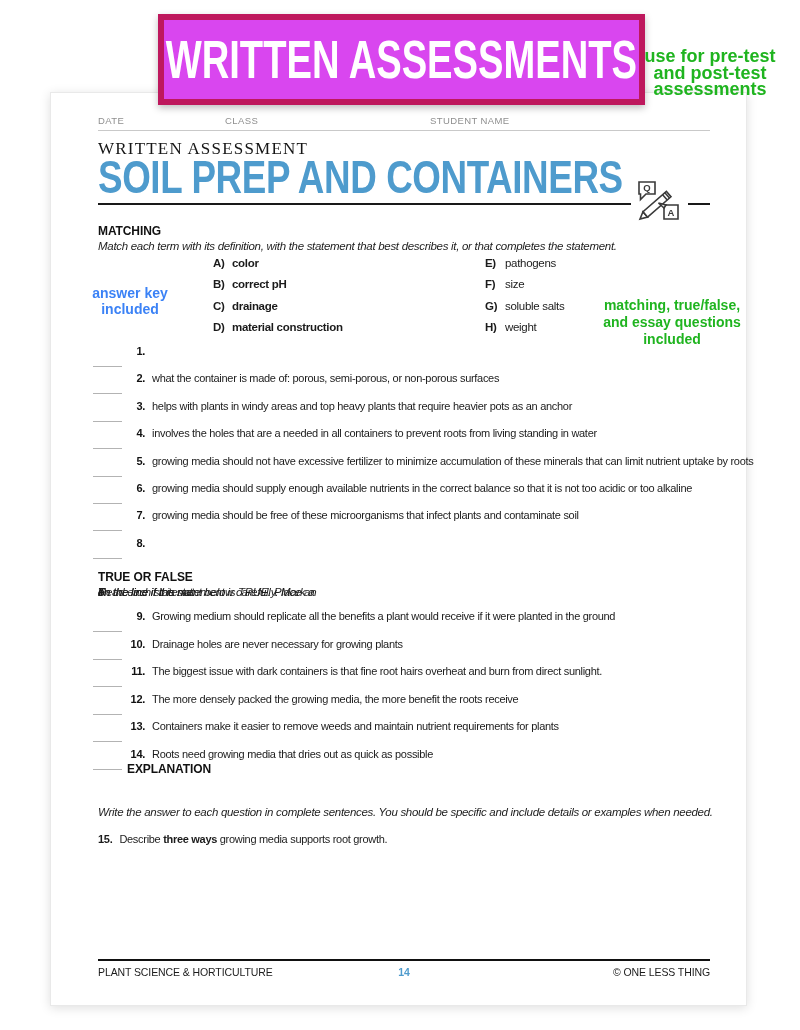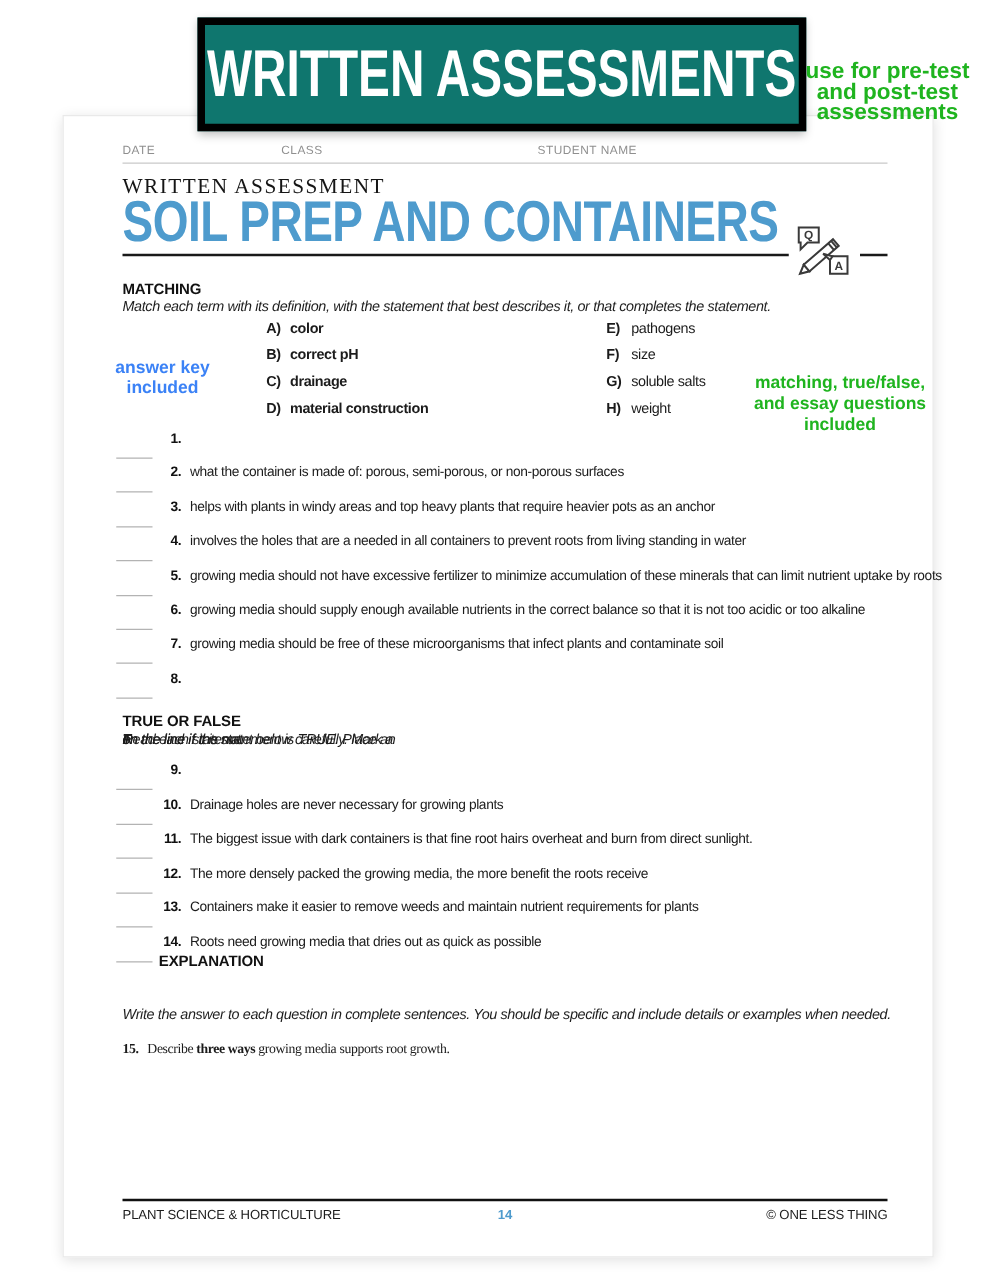--- a/index.html
+++ b/index.html
@@ -52,21 +52,21 @@
   .qlist-tf .q-row{height:27.5px;}
   .q-blank{left:-5px;top:21px;width:29px;border-top:1.5px solid #b3b3b3;}
   .q-num{left:20px;top:0;width:27px;text-align:right;font-weight:bold;font-size:11px;letter-spacing:-.3px;color:#111;}
   .q-text{left:54px;top:0;font-size:11px;letter-spacing:-.3px;color:#1b1b1b;}
   #sec-tf{left:47px;top:477px;}
   #instr-tf{left:47px;top:493px;}
   #sec-ex{left:47px;top:669px;margin-left:29px;}
   #instr-ex{left:47px;top:713px;}
   .q15{left:47px;top:740px;width:612px;white-space:nowrap;font-size:11px;letter-spacing:-.3px;color:#1b1b1b;}
   .q15 .q15-num{position:static;font-weight:bold;margin-right:7px;}
-  .q15 span{position:static;font-family:Liberation Serif, serif;}
+  .q15 span{position:static;}
   .foot-rule{left:47px;top:866px;width:612px;border-top:2px solid #111;}
   .footer{left:47px;top:873px;width:612px;display:flex;justify-content:space-between;position:absolute;}
   .footer span{position:static;font-size:10.5px;letter-spacing:-.1px;color:#1c1c1c;white-space:nowrap;}
   .footer .pageno{position:absolute;left:50%;transform:translateX(-50%);font-weight:bold;}
   
   .banner{
     position:absolute;left:158px;top:14px;width:475px;height:79px;
     display:flex;align-items:center;justify-content:center;
     box-shadow:0 3px 7px rgba(0,0,0,0.25);
   }
@@ -191,20 +191,21 @@
       <span class="b">T</span>
       <span> on the line if the statement is TRUE. Place an </span>
       <span class="b">F</span>
       <span> on the line if it is not.</span>
     </div>
 
   <div class="qlist qlist-tf">
     <div class="q-row">
       <span class="q-blank"></span>
       <span class="q-num">9.</span>
+      <span class="q-text">Growing medium should replicate all the benefits a plant would receive if it were planted in the ground</span>
     </div>
     <div class="q-row">
       <span class="q-blank"></span>
       <span class="q-num">10.</span>
       <span class="q-text">Drainage holes are never necessary for growing plants</span>
     </div>
     <div class="q-row">
       <span class="q-blank"></span>
       <span class="q-num">11.</span>
       <span class="q-text">The biggest issue with dark containers is that fine root hairs overheat and burn from direct sunlight.</span>
@@ -233,21 +234,21 @@
 
   <div class="foot-rule"></div>
   <div class="footer">
     <span>PLANT SCIENCE &amp; HORTICULTURE</span>
     <span class="pageno" style="color:#4E9BCD">14</span>
     <span>© ONE LESS THING</span>
   </div>
 
 </div>
 
-<div class="banner" style="background:#0f766e;border:6px solid #000000">
+<div class="banner" style="background:#d946ef;border:6px solid #be185d">
   <span class="banner-title">WRITTEN ASSESSMENTS</span>
 </div>
 
 <div class="green-note banner-note" style="color:#1FB41F">use for pre-test
 and post-test
 assessments</div>
 <div class="green-note green-left" style="color:#3b82f6">answer key
 included</div>
 <div class="green-note green-right" style="color:#1FB41F">matching, true/false,
 and essay questions

